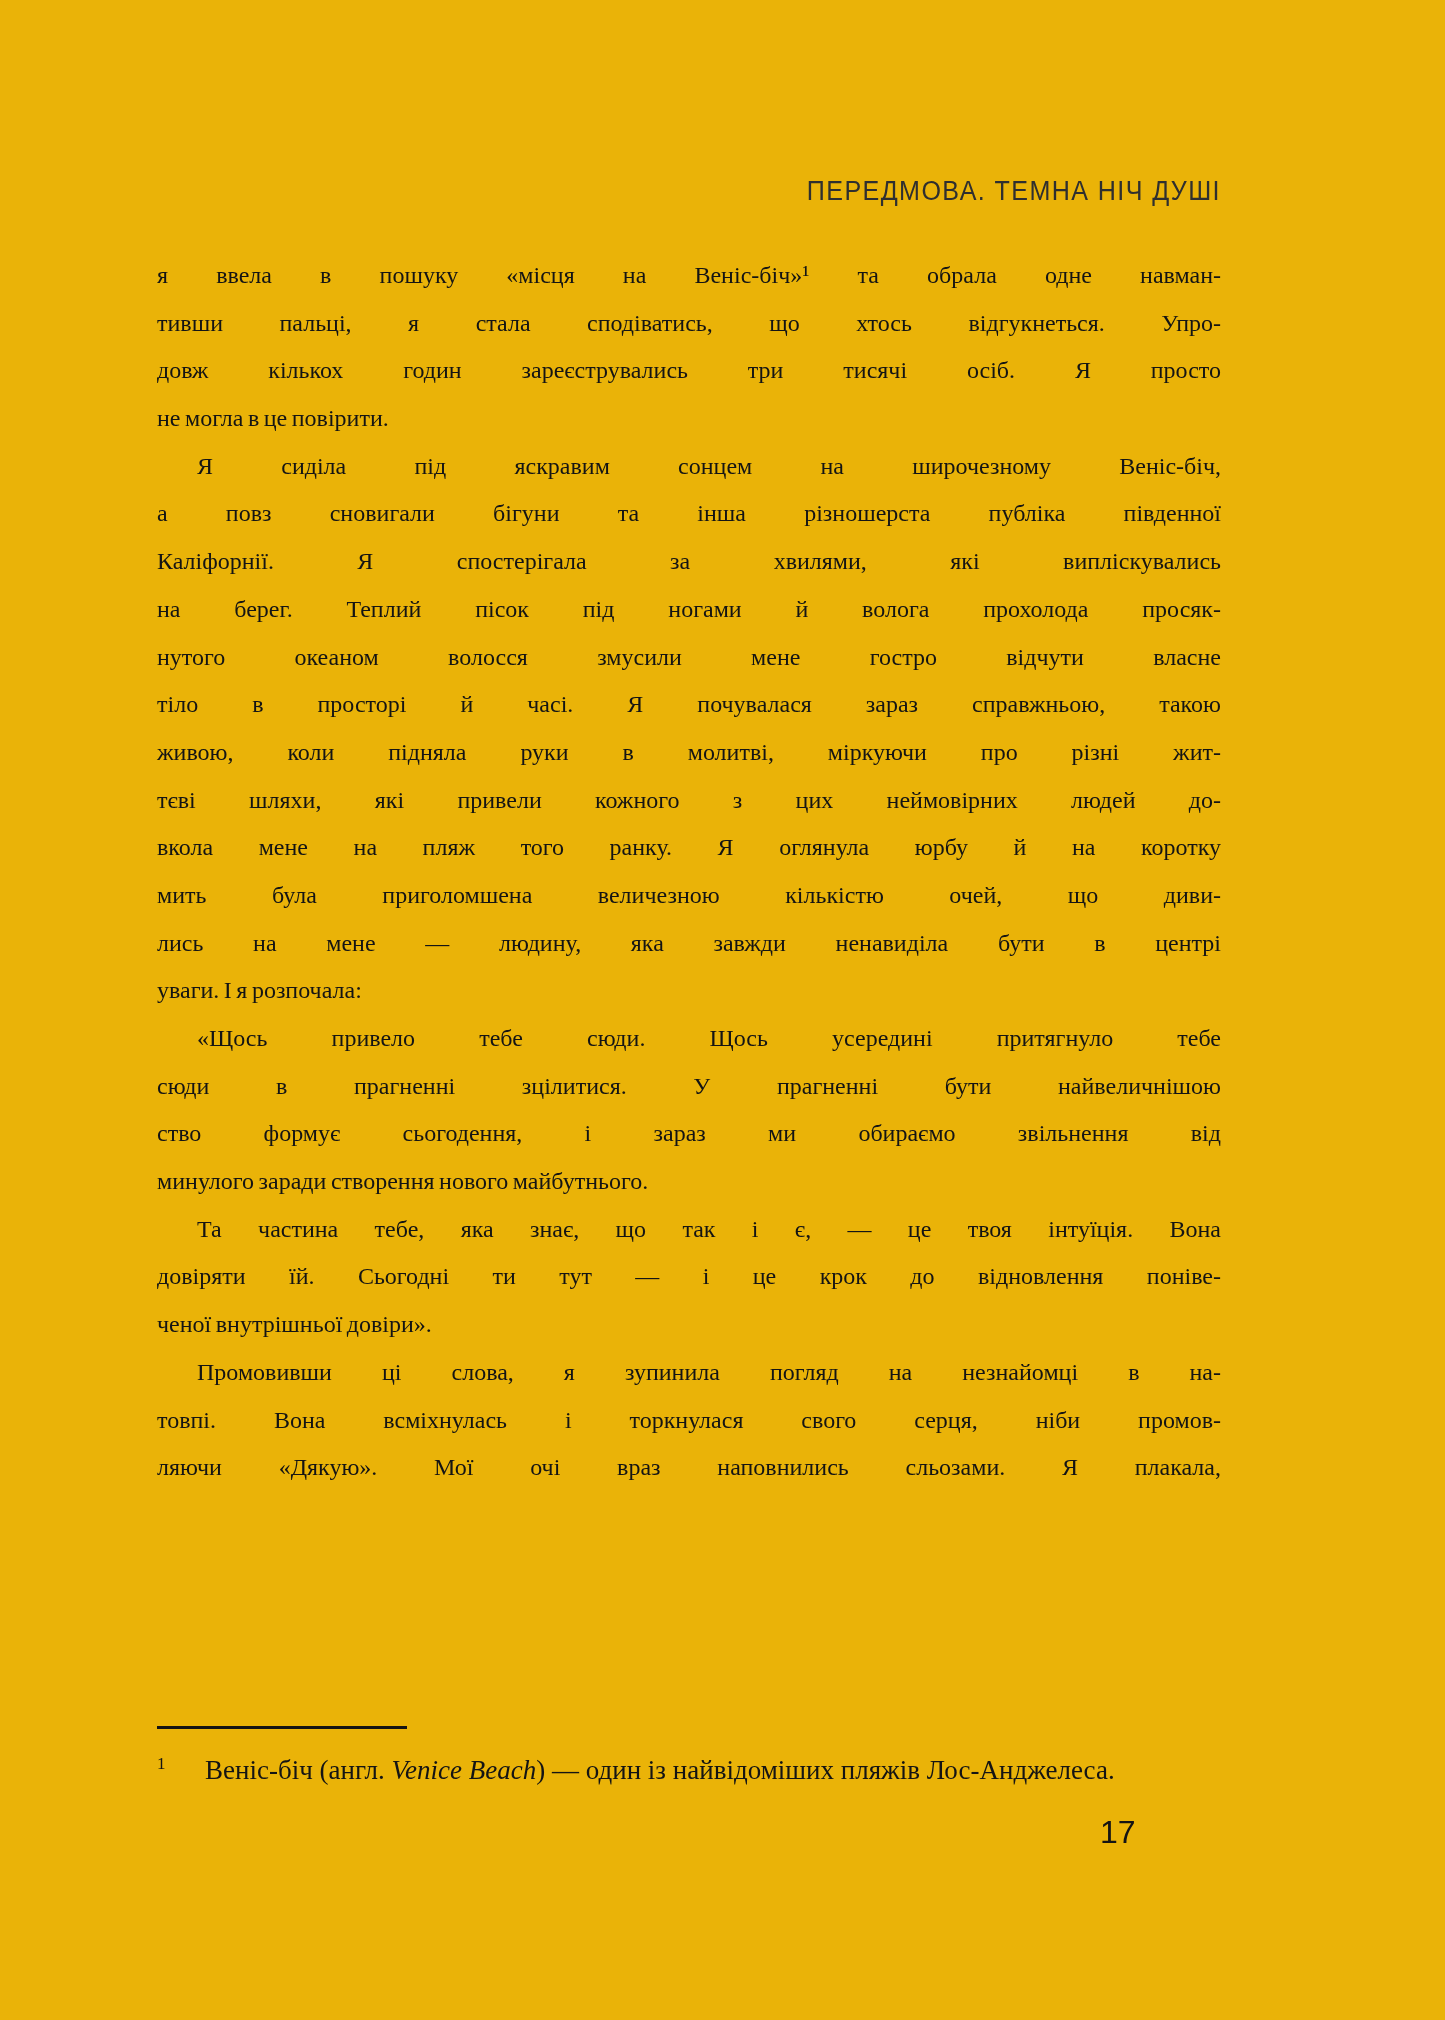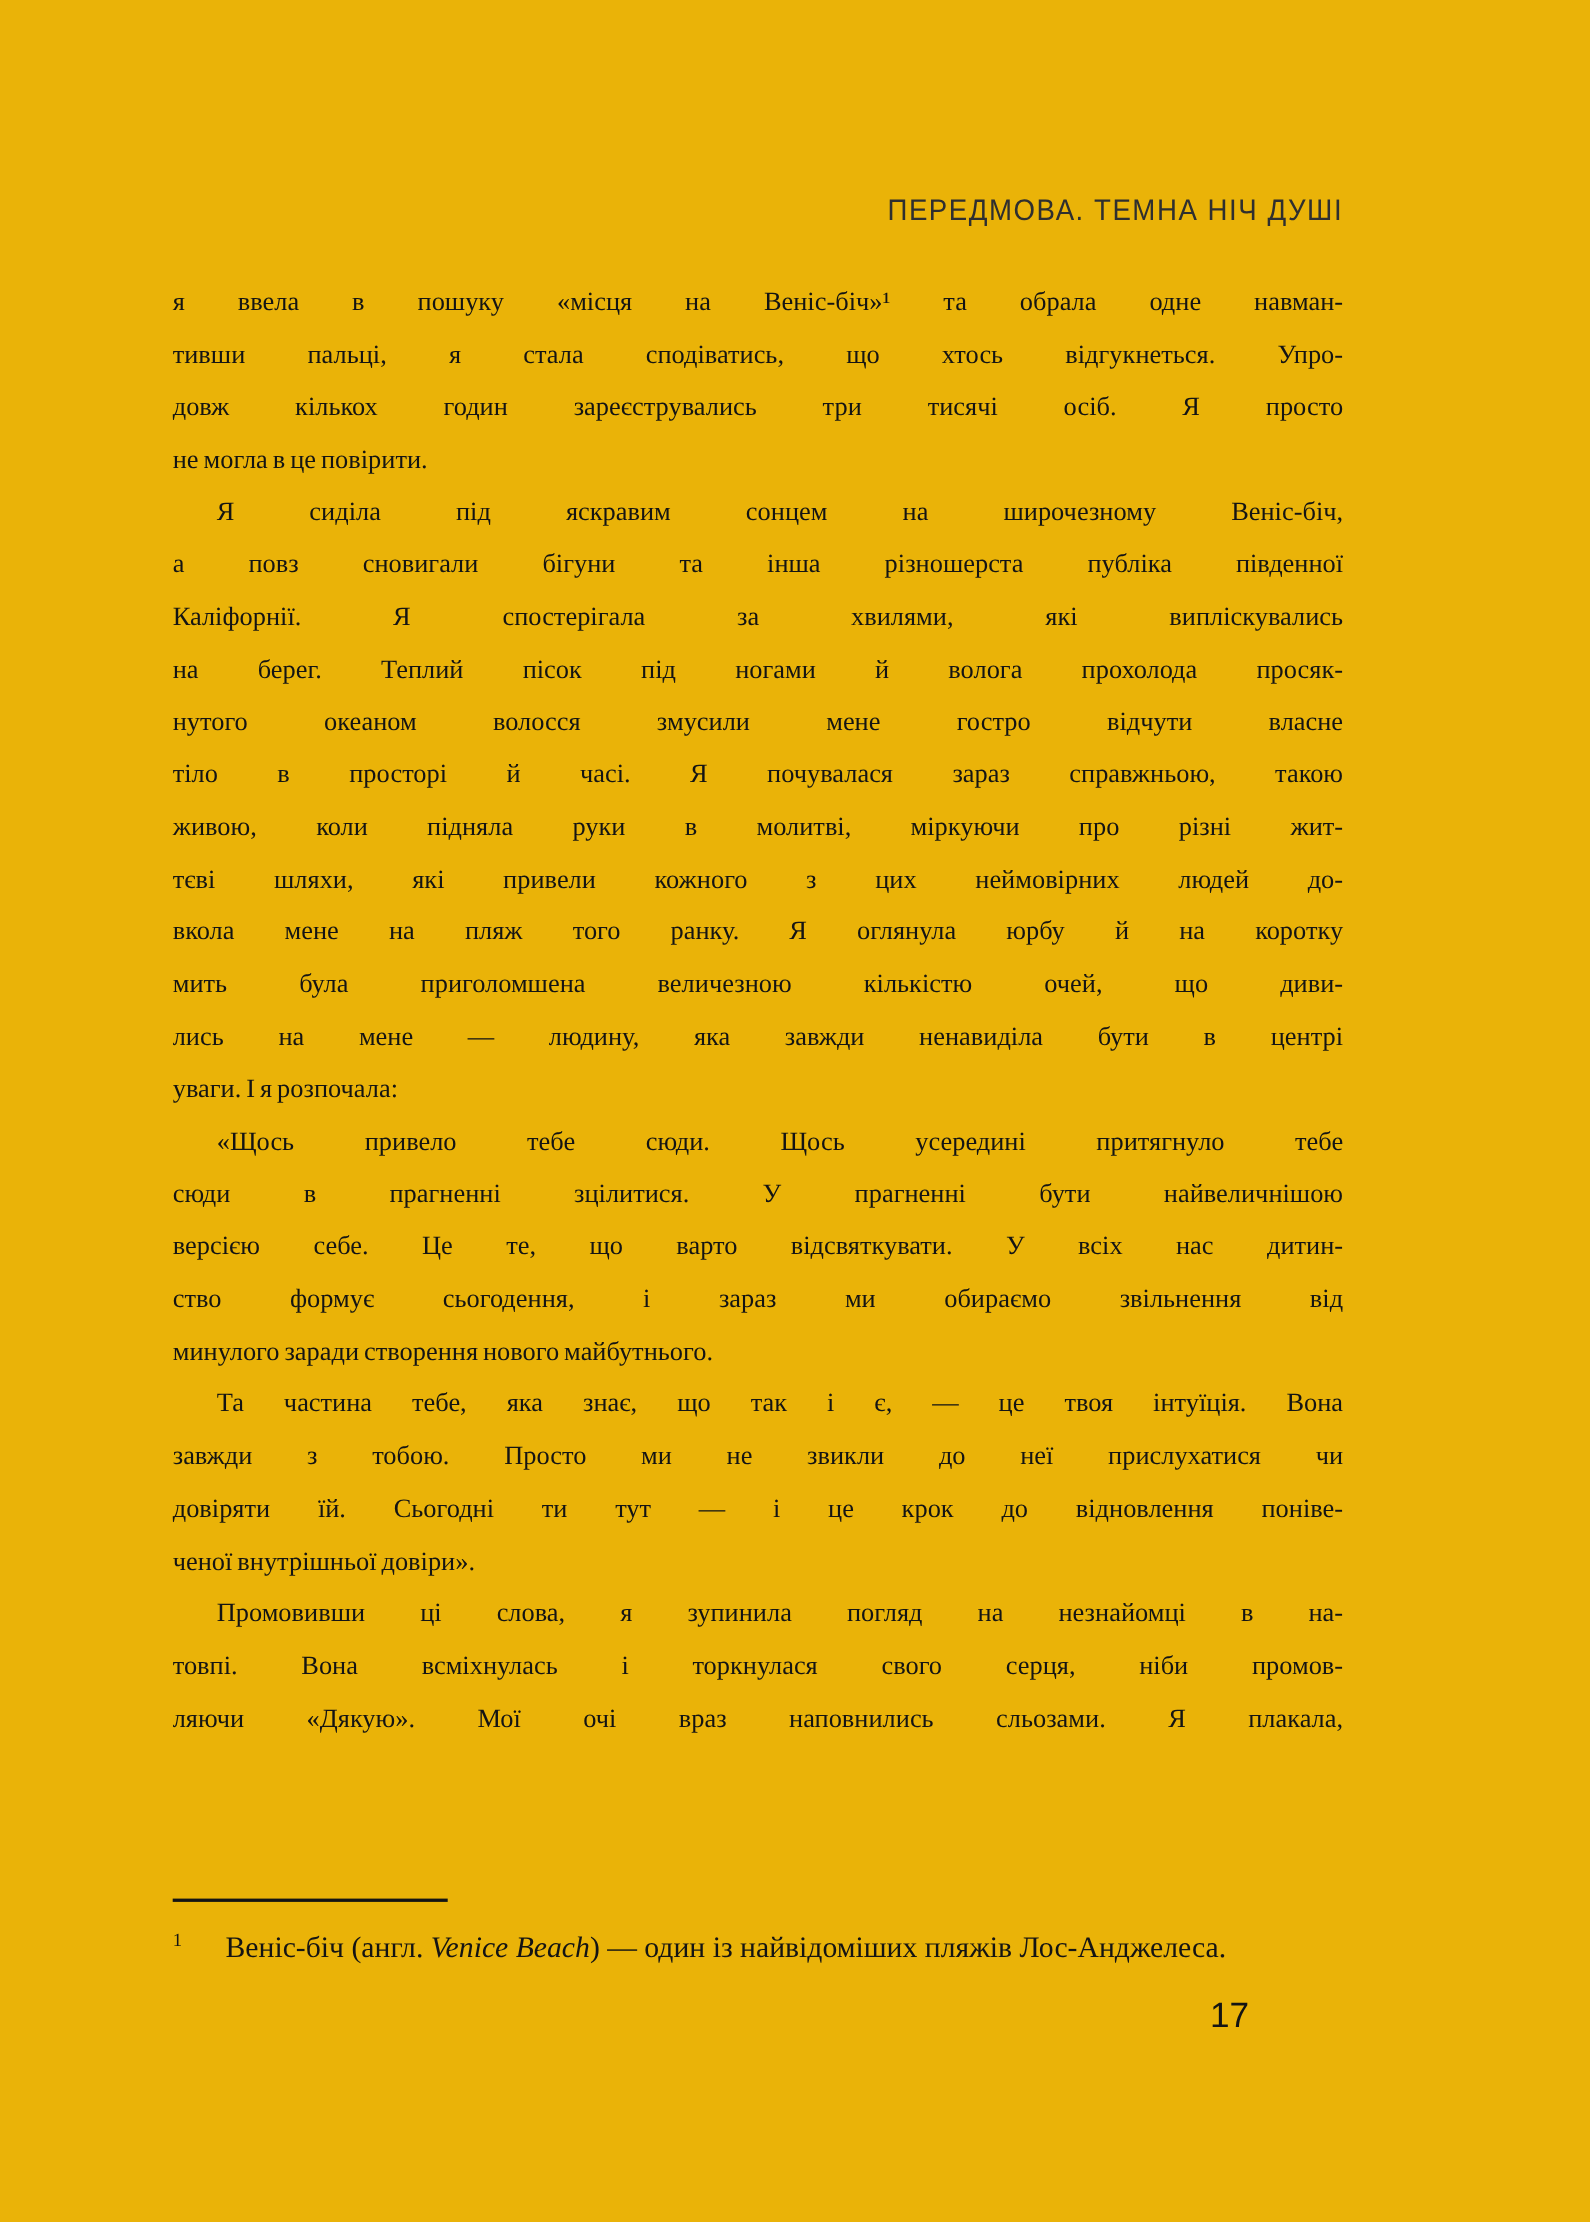--- a/index.html
+++ b/index.html
@@ -91,25 +91,23 @@
       <div class="line">нутого океаном волосся змусили мене гостро відчути власне</div>
       <div class="line">тіло в просторі й часі. Я почувалася зараз справжньою, такою</div>
       <div class="line">живою, коли підняла руки в молитві, міркуючи про різні жит-</div>
       <div class="line">тєві шляхи, які привели кожного з цих неймовірних людей до-</div>
       <div class="line">вкола мене на пляж того ранку. Я оглянула юрбу й на коротку</div>
       <div class="line">мить була приголомшена величезною кількістю очей, що диви-</div>
       <div class="line">лись на мене — людину, яка завжди ненавиділа бути в центрі</div>
       <div class="line par-end">уваги. І я розпочала:</div>
       <div class="line indent">«Щось привело тебе сюди. Щось усередині притягнуло тебе</div>
       <div class="line">сюди в прагненні зцілитися. У прагненні бути найвеличнішою</div>
-      <div class="line">версією себе. Це те, що варто відсвяткувати. У всіх нас дитин-</div>
       <div class="line">ство формує сьогодення, і зараз ми обираємо звільнення від</div>
       <div class="line par-end">минулого заради створення нового майбутнього.</div>
       <div class="line indent">Та частина тебе, яка знає, що так і є, — це твоя інтуїція. Вона</div>
-      <div class="line">завжди з тобою. Просто ми не звикли до неї прислухатися чи</div>
       <div class="line">довіряти їй. Сьогодні ти тут — і це крок до відновлення поніве-</div>
       <div class="line par-end">ченої внутрішньої довіри».</div>
       <div class="line indent">Промовивши ці слова, я зупинила погляд на незнайомці в на-</div>
       <div class="line">товпі. Вона всміхнулась і торкнулася свого серця, ніби промов-</div>
       <div class="line">ляючи «Дякую». Мої очі враз наповнились сльозами. Я плакала,</div>
     </div>
 
   <div class="footnote-rule"></div>
 
   <div class="footnote">

